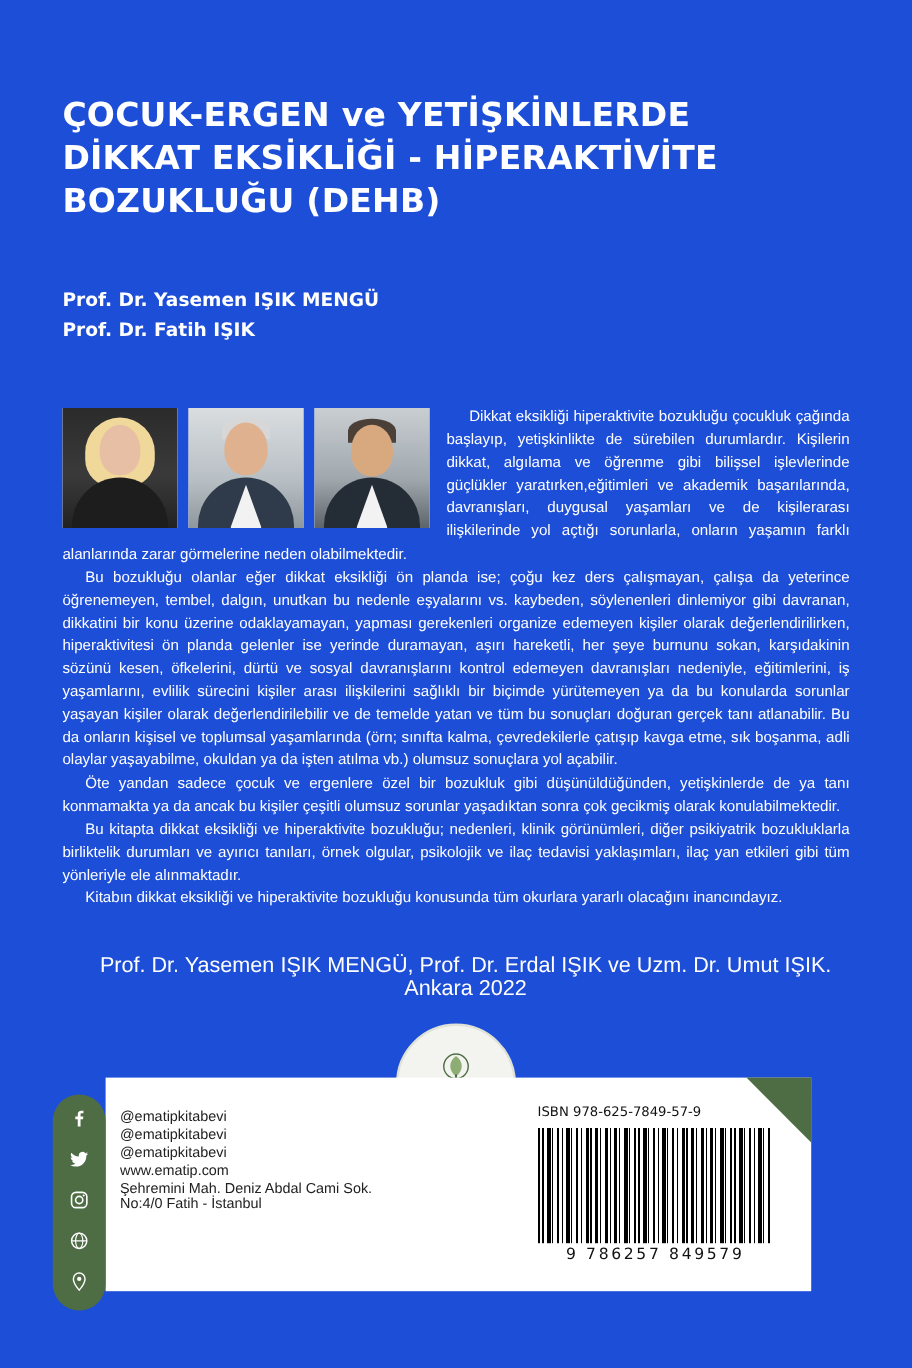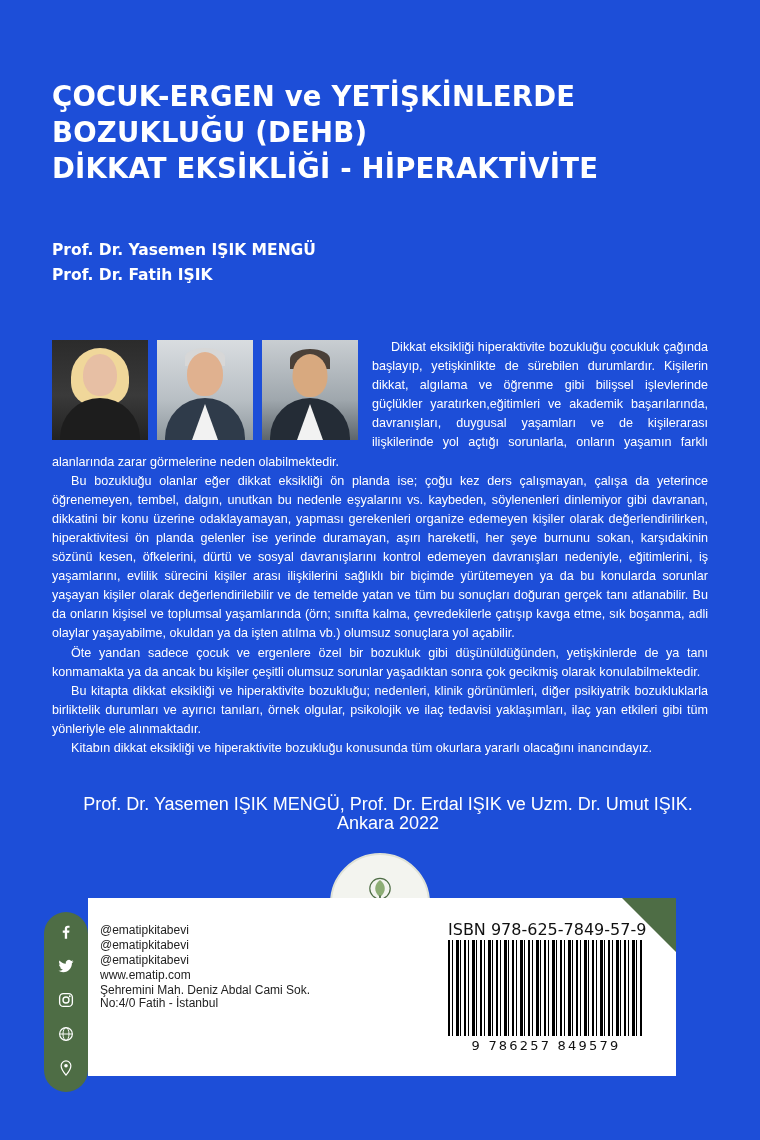--- a/index.html
+++ b/index.html
@@ -226,21 +226,21 @@
     font-family: Liberation Sans, sans-serif;
   }
   .contact-lines div { line-height: 13px; }
   .addr { white-space: pre-line; line-height: 13px; }
   
   .isbn {
     position: absolute;
     left: 360px;
     top: 22px;
     color: #111;
-    font-size: 16px;
+    font-size: 11px;
     font-family: "DejaVu Sans", sans-serif;
   }
   .barcode {
     position: absolute;
     left: 360px;
     top: 42px;
     width: 196px;
     height: 96px;
     background:
       repeating-linear-gradient(90deg,
@@ -261,22 +261,22 @@
     font-family: "DejaVu Sans", sans-serif;
   }
 </style>
 </head>
 <body>
 
 <div class="cover">
 
   <div class="title-block">
     <div class="title-line">ÇOCUK-ERGEN ve YETİŞKİNLERDE</div>
+    <div class="title-line">DİKKAT EKSİKLİĞİ - HİPERAKTİVİTE</div>
     <div class="title-line">BOZUKLUĞU (DEHB)</div>
-    <div class="title-line">DİKKAT EKSİKLİĞİ - HİPERAKTİVİTE</div>
   </div>
 
   <div class="authors">
     <div class="author">Prof. Dr. Yasemen IŞIK MENGÜ</div>
     <div class="author">Prof. Dr. Fatih IŞIK</div>
   </div>
 
   <div class="photos">
     <div class="photo p1">
       <div class="bg"></div>

